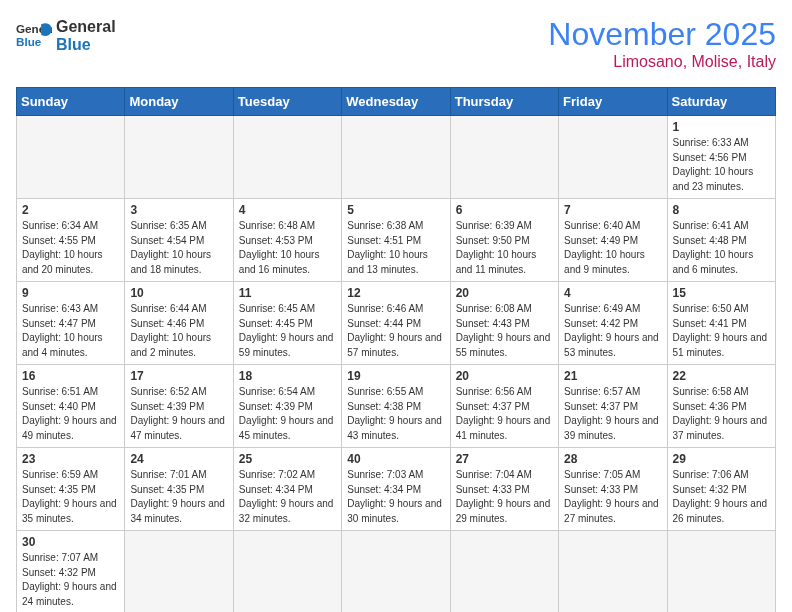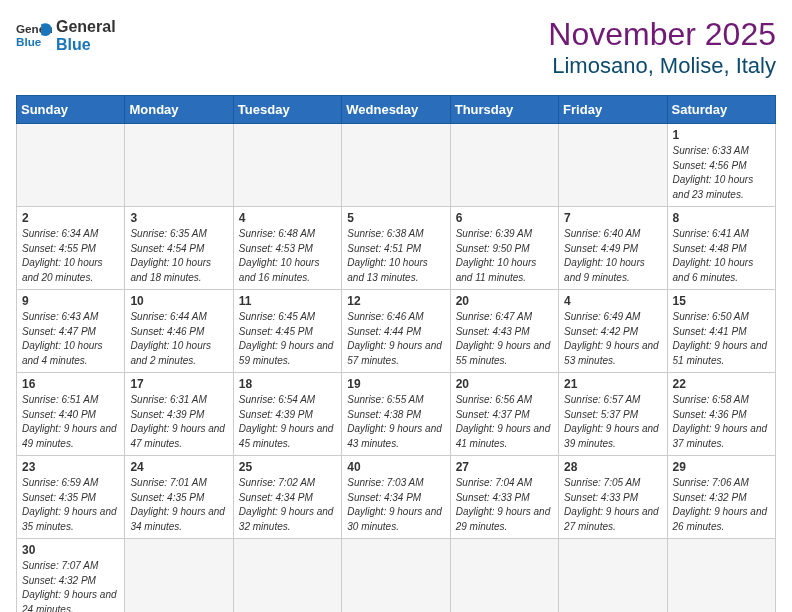--- a/index.html
+++ b/index.html
@@ -28,26 +28,26 @@
     .logo-icon {
       width: 36px;
       height: 36px;
     }
     .title-block {
       text-align: right;
     }
     .title-block h1 {
       font-size: 32px;
       font-weight: normal;
-      color: #701a75;
+      color: #3b82f6;
     }
     .title-block h2 {
-      font-size: 22px;
+      font-size: 16px;
       font-weight: normal;
-      color: #0c4a6e;
+      color: #be185d;
     }
     .calendar {
       width: 100%;
       border-collapse: collapse;
       border: 1px solid #ccc;
       margin-top: 16px;
     }
     .calendar th {
       background: #2a6ebb;
       color: #fff;
@@ -73,21 +73,20 @@
     .day-num {
       font-weight: bold;
       font-size: 12px;
       display: block;
       margin-bottom: 2px;
     }
     .day-info {
       font-size: 10px;
       line-height: 1.45;
       color: #333;
-      font-style: italic;
     }
   </style>
 </head>
 <body>
 
 <div class="page">
   <div class="header">
     <div class="logo">
       <svg class="logo-icon" viewBox="0 0 40 40" xmlns="http://www.w3.org/2000/svg">
         <text x="0" y="18" font-size="13" font-weight="bold" fill="#333" font-family="Arial">General</text>
@@ -199,21 +198,21 @@
 Daylight: 9 hours and 59 minutes.</div>
           </td>
           <td>
             <span class="day-num">12</span>
             <div class="day-info">Sunrise: 6:46 AM
 Sunset: 4:44 PM
 Daylight: 9 hours and 57 minutes.</div>
           </td>
           <td>
             <span class="day-num">20</span>
-            <div class="day-info">Sunrise: 6:47 AM
+            <div class="day-info">Sunrise: 6:08 AM
 Sunset: 4:43 PM
 Daylight: 9 hours and 55 minutes.</div>
           </td>
           <td>
             <span class="day-num">4</span>
             <div class="day-info">Sunrise: 6:49 AM
 Sunset: 4:42 PM
 Daylight: 9 hours and 53 minutes.</div>
           </td>
           <td>
@@ -225,21 +224,21 @@
         </tr>
         <tr>
           <td>
             <span class="day-num">16</span>
             <div class="day-info">Sunrise: 6:51 AM
 Sunset: 4:40 PM
 Daylight: 9 hours and 49 minutes.</div>
           </td>
           <td>
             <span class="day-num">17</span>
-            <div class="day-info">Sunrise: 6:31 AM
+            <div class="day-info">Sunrise: 6:52 AM
 Sunset: 4:39 PM
 Daylight: 9 hours and 47 minutes.</div>
           </td>
           <td>
             <span class="day-num">18</span>
             <div class="day-info">Sunrise: 6:54 AM
 Sunset: 4:39 PM
 Daylight: 9 hours and 45 minutes.</div>
           </td>
           <td>
@@ -250,21 +249,21 @@
           </td>
           <td>
             <span class="day-num">20</span>
             <div class="day-info">Sunrise: 6:56 AM
 Sunset: 4:37 PM
 Daylight: 9 hours and 41 minutes.</div>
           </td>
           <td>
             <span class="day-num">21</span>
             <div class="day-info">Sunrise: 6:57 AM
-Sunset: 5:37 PM
+Sunset: 4:37 PM
 Daylight: 9 hours and 39 minutes.</div>
           </td>
           <td>
             <span class="day-num">22</span>
             <div class="day-info">Sunrise: 6:58 AM
 Sunset: 4:36 PM
 Daylight: 9 hours and 37 minutes.</div>
           </td>
         </tr>
         <tr>

